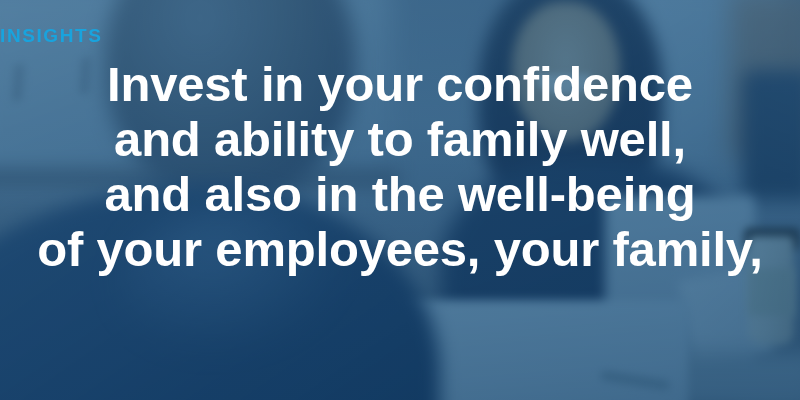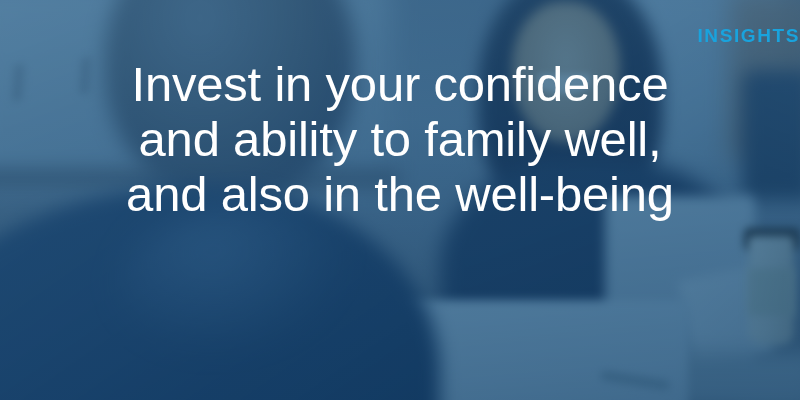--- a/index.html
+++ b/index.html
@@ -241,35 +241,35 @@
       rgba(45,100,145,.34) 40%,
       rgba(25,75,120,.42) 100%);
   }
 
   
   .content {
     position: absolute;
     inset: 0;
     display: flex;
     flex-direction: column;
-    align-items: flex-end;
+    align-items: flex-start;
     padding-top: 26px;
     box-sizing: border-box;
   }
   .eyebrow {
     font-size: 19px;
     font-weight: bold;
     letter-spacing: 1.6px;
     line-height: 1;
     margin: 0 0 12px 0;
   }
   .headline {
     margin: 0;
     font-size: 49px;
-    font-weight: 400;
+    font-weight: 700;
     line-height: 55px;
     color: #ffffff;
     text-align: center;
     letter-spacing: -0.2px;
     width: 100%;
   }
   .headline .ln { display: block; white-space: nowrap; }
 </style>
 </head>
 <body>
@@ -306,16 +306,17 @@
   <div class="tint-overlay-2"></div>
 
   <div class="content">
 
     <div class="eyebrow" style="color: rgb(25, 163, 221);">INSIGHTS</div>
 
     <div class="headline" style="color: rgb(255, 255, 255);">
       <span class="ln">Invest in your confidence</span>
       <span class="ln">and ability to family well,</span>
       <span class="ln">and also in the well-being</span>
+      <span class="ln">of your employees, your family,</span>
     </div>
 
   </div>
 </div>
 
 </body></html>

